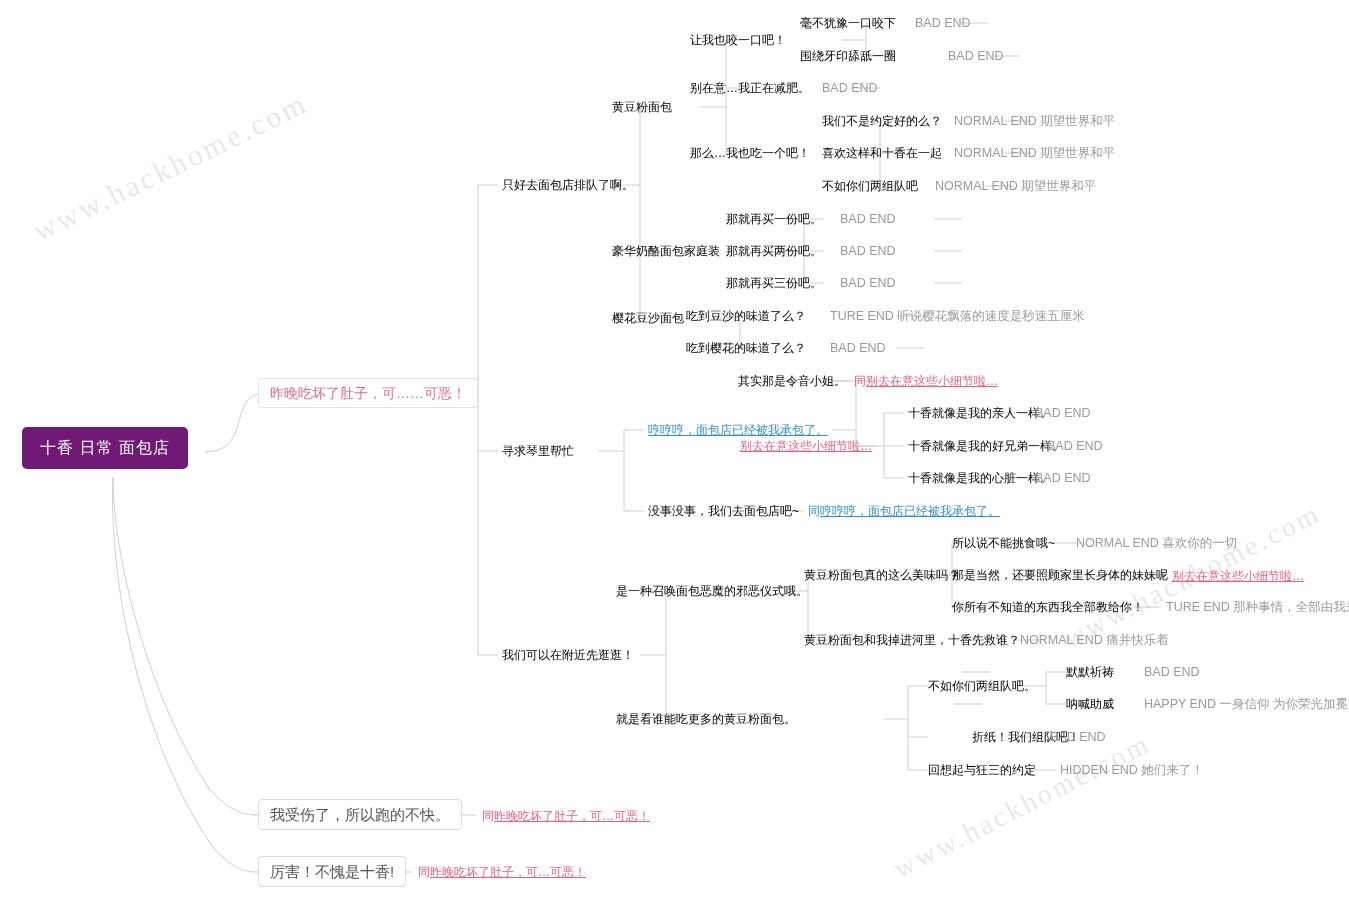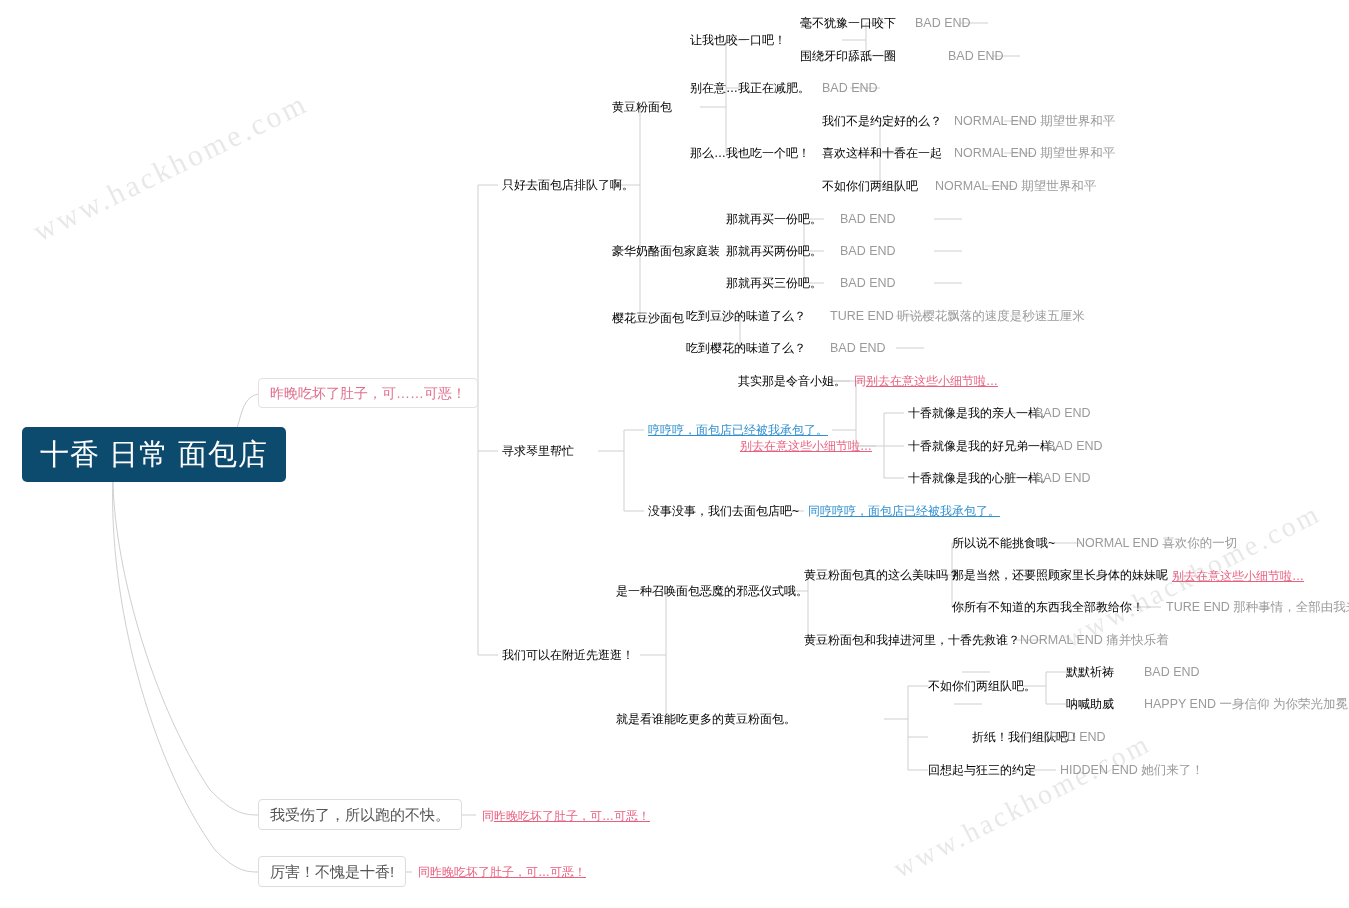--- a/index.html
+++ b/index.html
@@ -11,23 +11,23 @@
     overflow:hidden;
     position:relative;
   }
   #canvas { position:absolute; left:0; top:0; width:1349px; height:908px; }
   #svg-links { position:absolute; left:0; top:0; width:1349px; height:908px; pointer-events:none; }
 
   .node { position:absolute; white-space:nowrap; line-height:1; }
 
   
   .root {
-    background:#0c4a6e;
+    background:#701a75;
     color:#ffffff;
-    font-size:29px;
+    font-size:16px;
     padding:13px 18px;
     border-radius:5px;
     letter-spacing:1px;
   }
 
   
   .box-pink {
     border:1px solid #e2e2e2;
     border-radius:4px;
     background:#fff;

